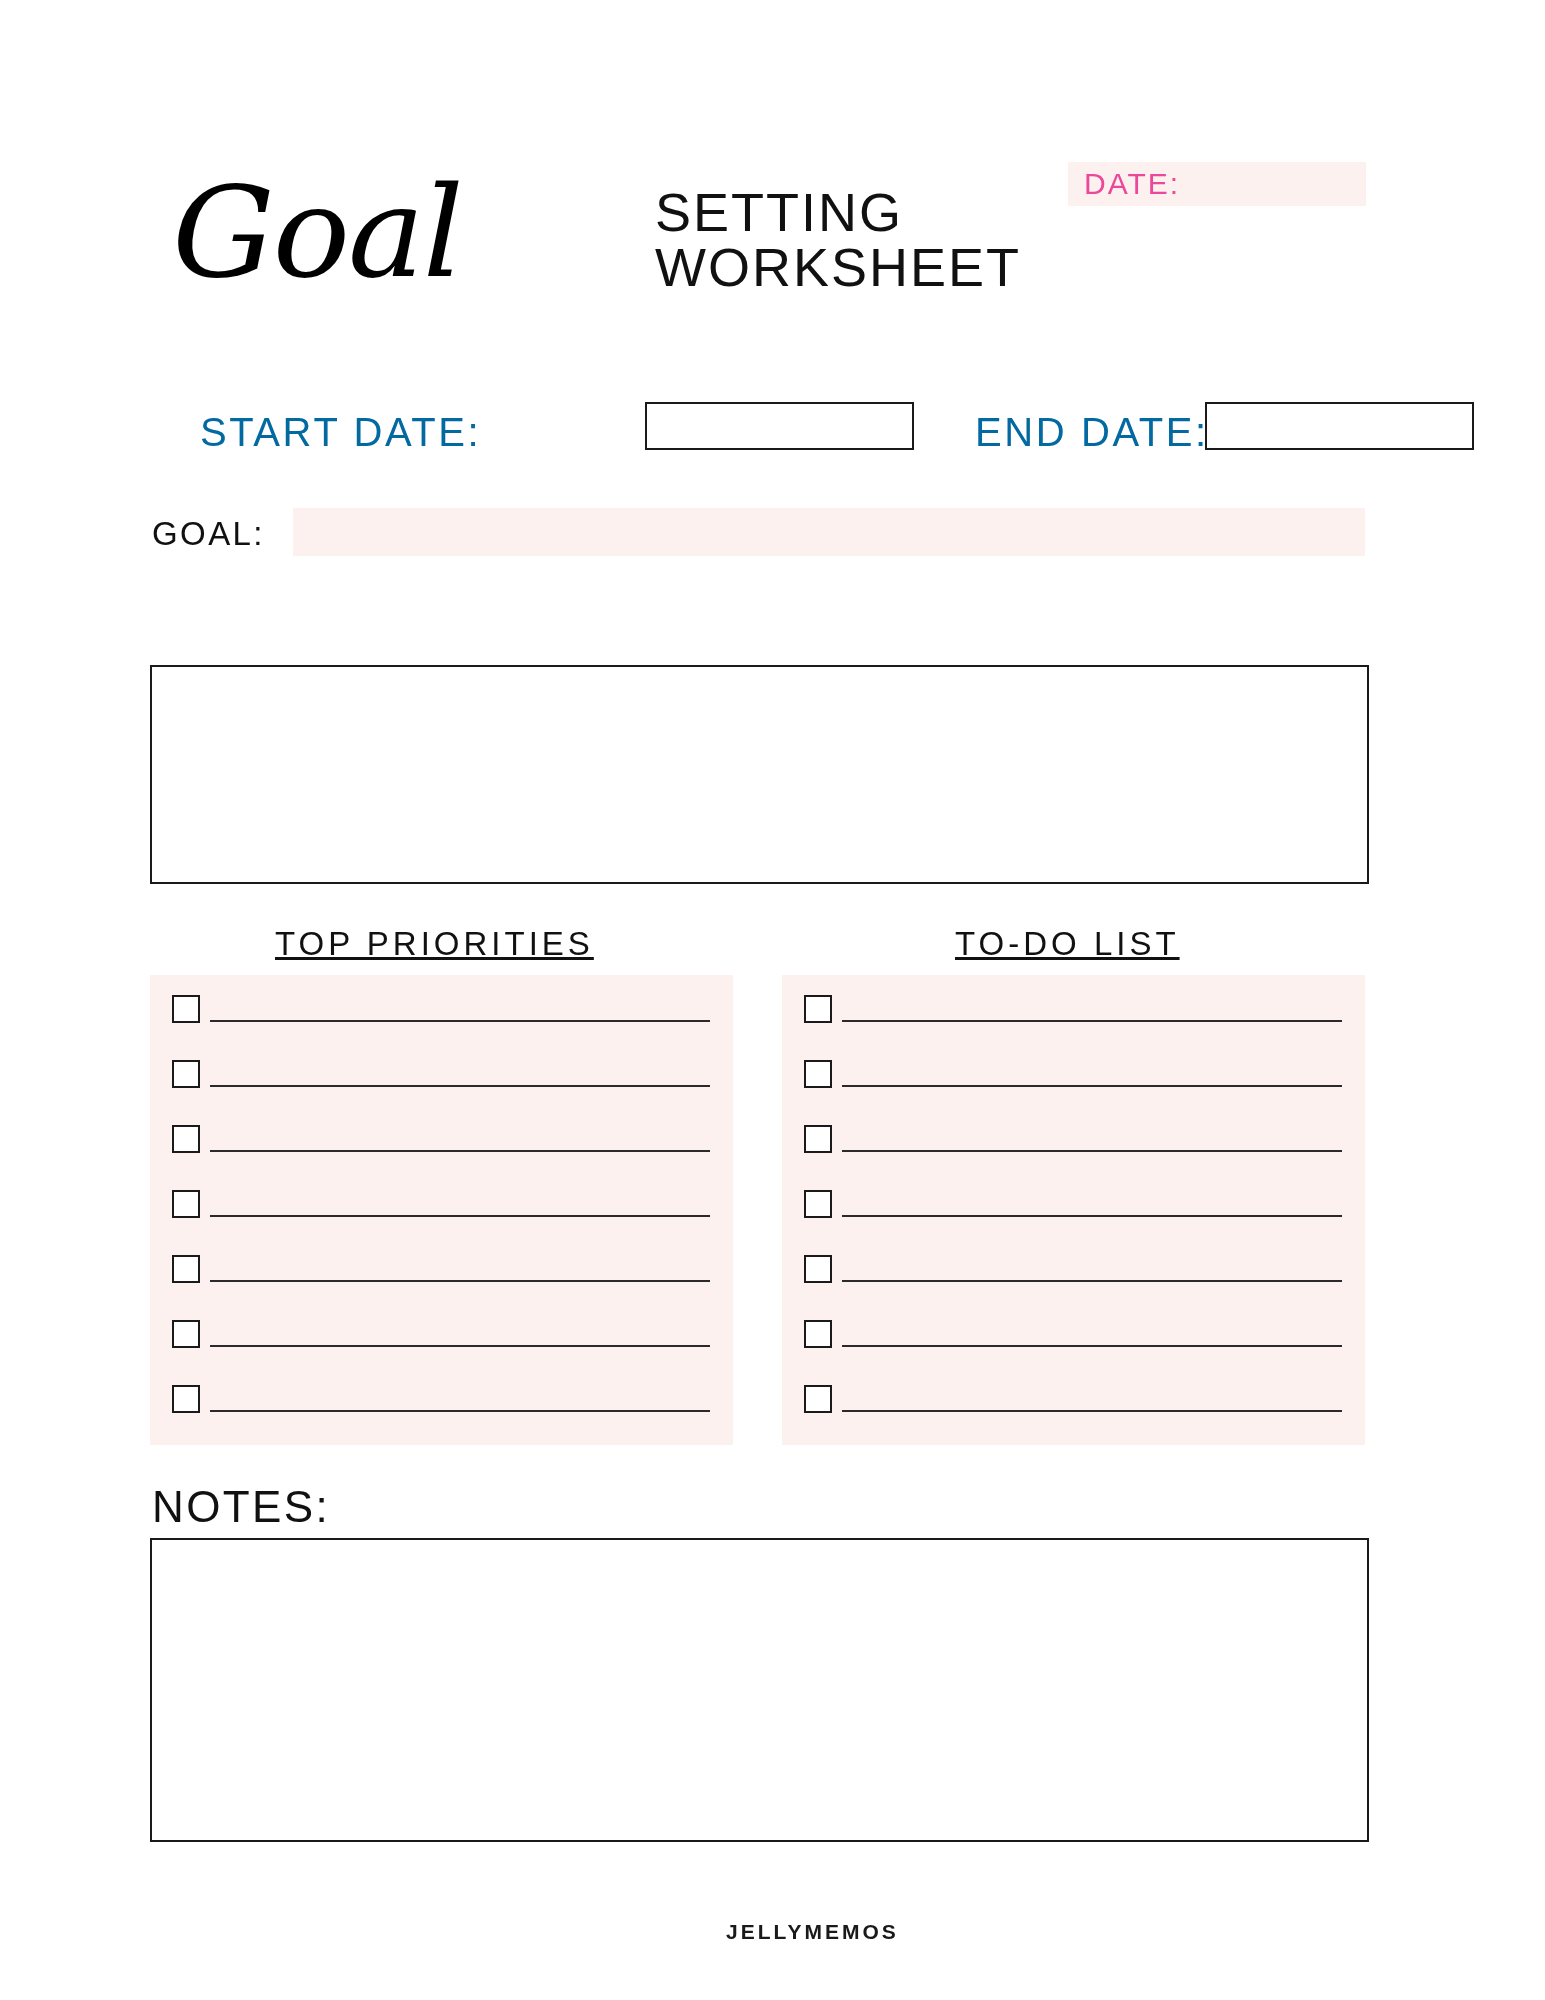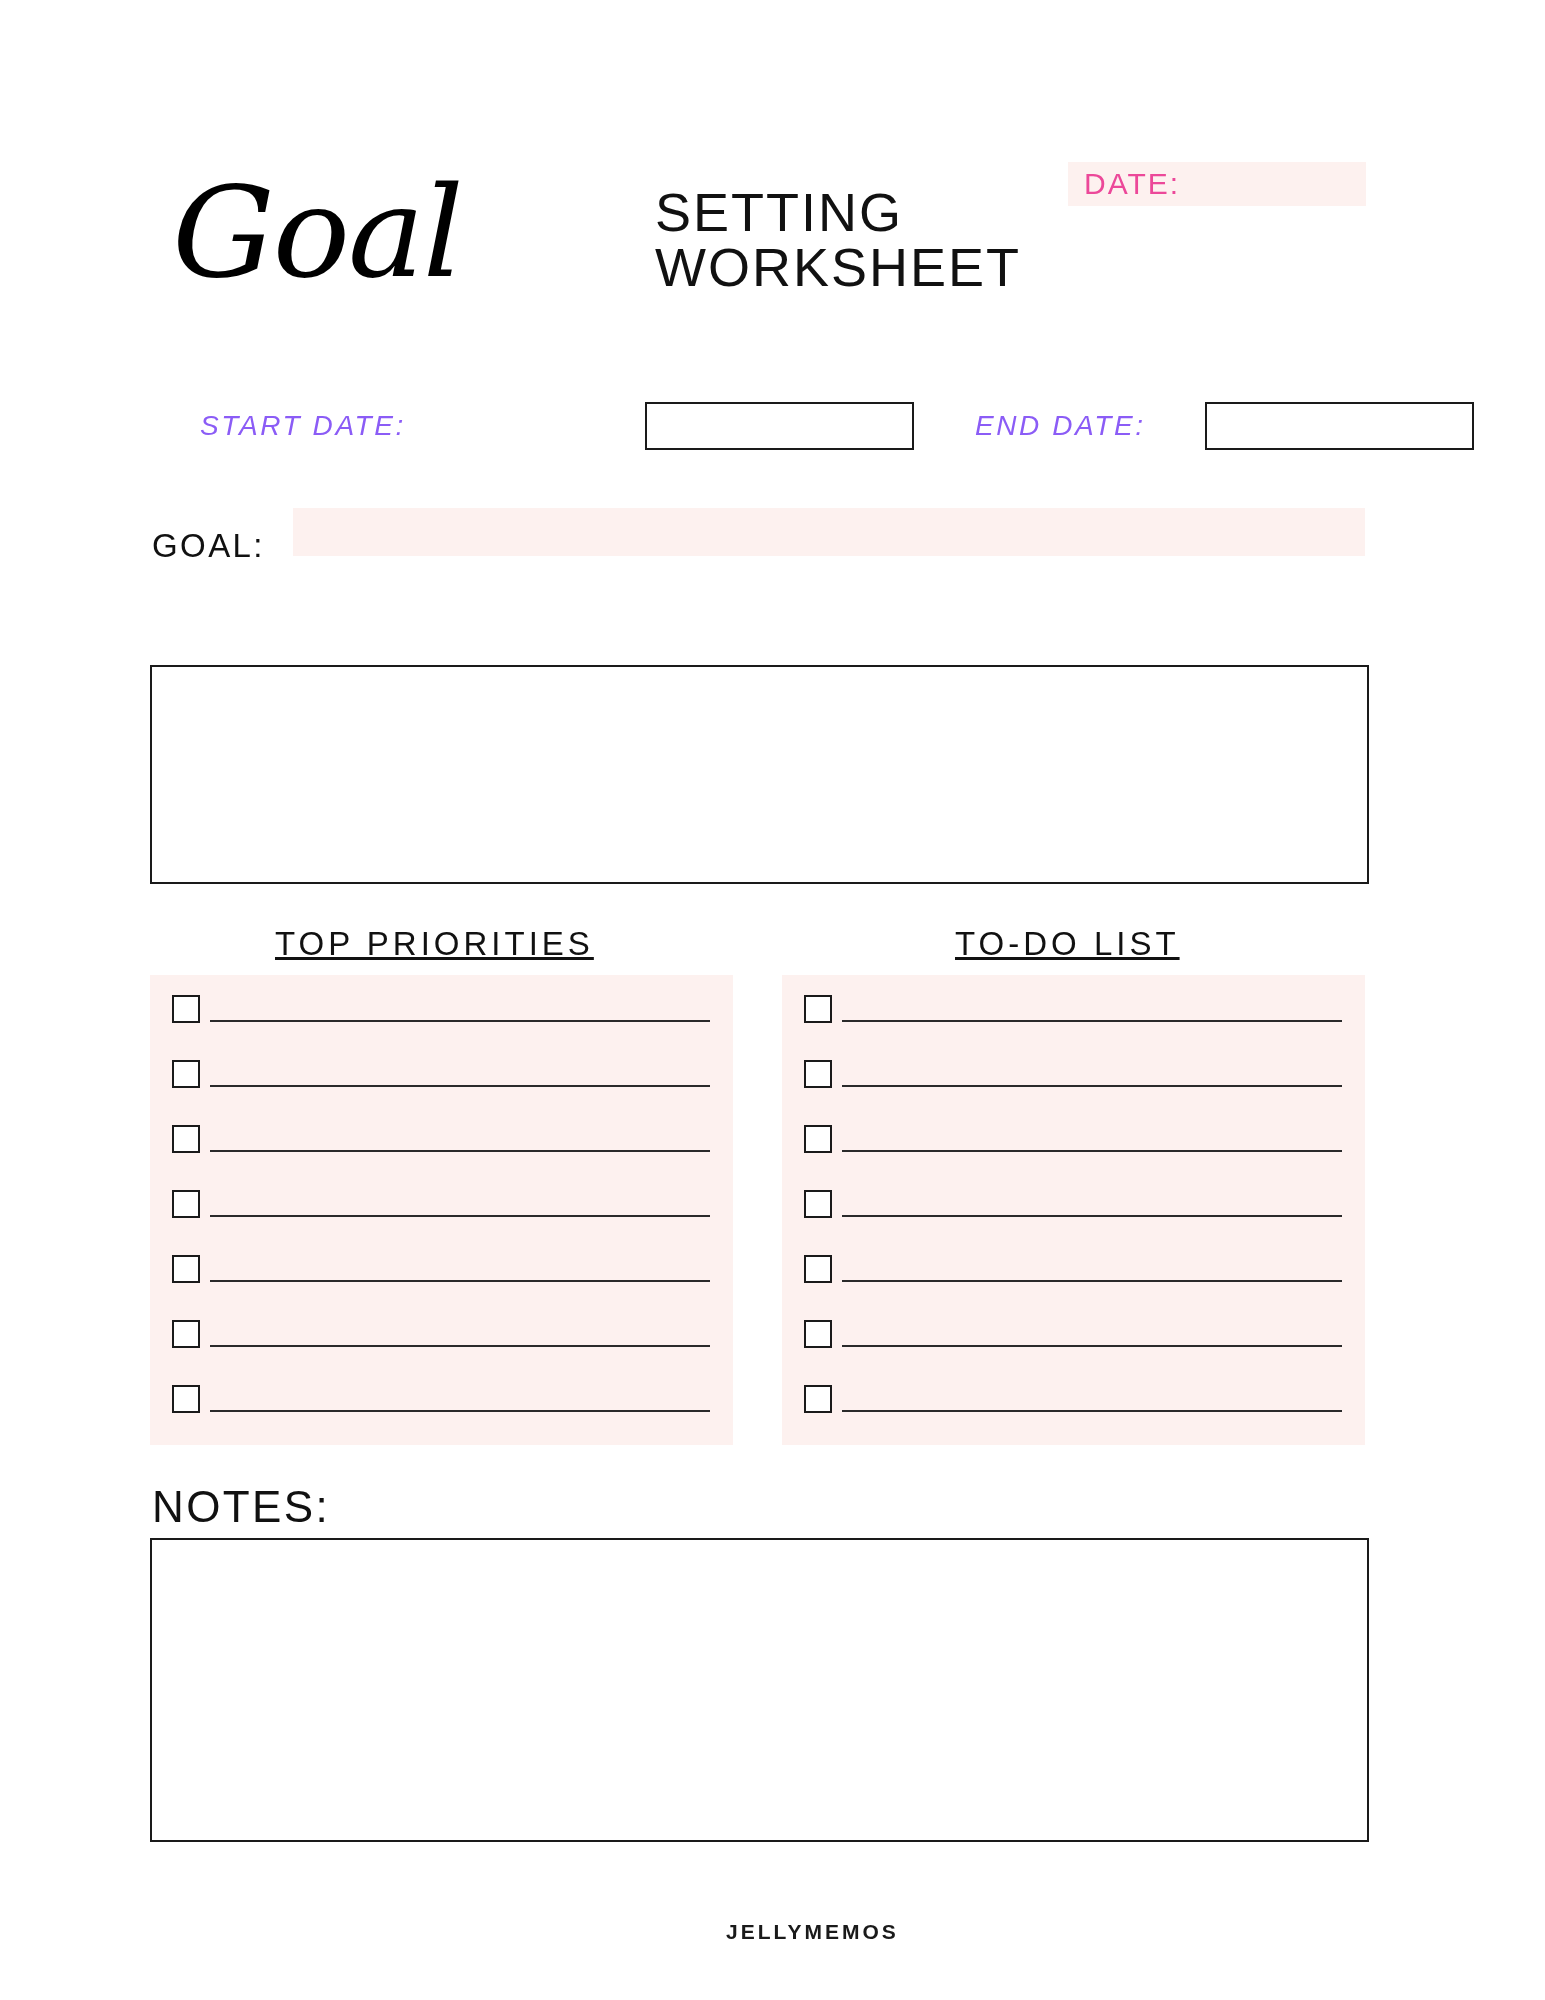--- a/index.html
+++ b/index.html
@@ -72,42 +72,41 @@
 
   
   .row-dates {
     position: absolute;
     left: 155px;
     top: 400px;
     width: 1240px;
     height: 50px;
   }
   .lbl {
-    font-size: 28px;
+    font-size: 40px;
     letter-spacing: 2.6px;
-    color: #8b5cf6;
-    font-style: italic;
+    color: #0369a1;
   }
   .start-label { position:absolute; left: 45px; top: 10px; }
   .start-box {
     position:absolute; left: 490px; top: 2px;
     width: 265px; height: 44px;
     border: 2px solid #1a1a1a; background:#fff;
   }
   .end-label { position:absolute; left: 820px; top: 10px; }
   .end-box {
     position:absolute; left: 1050px; top: 2px;
     width: 265px; height: 44px;
     border: 2px solid #1a1a1a; background:#fff;
   }
 
   
   .goal-label {
     position:absolute; left: 152px; top: 515px;
-    font-size: 33px; letter-spacing: 2.4px; margin-top: 12px;
+    font-size: 33px; letter-spacing: 2.4px;
   }
   .goal-bar {
     position:absolute; left: 293px; top: 508px;
     width: 1072px; height: 48px;
     background: #fdf1ef;
   }
 
   
   .steps-q {
     position:absolute; left: 152px; top: 612px;

